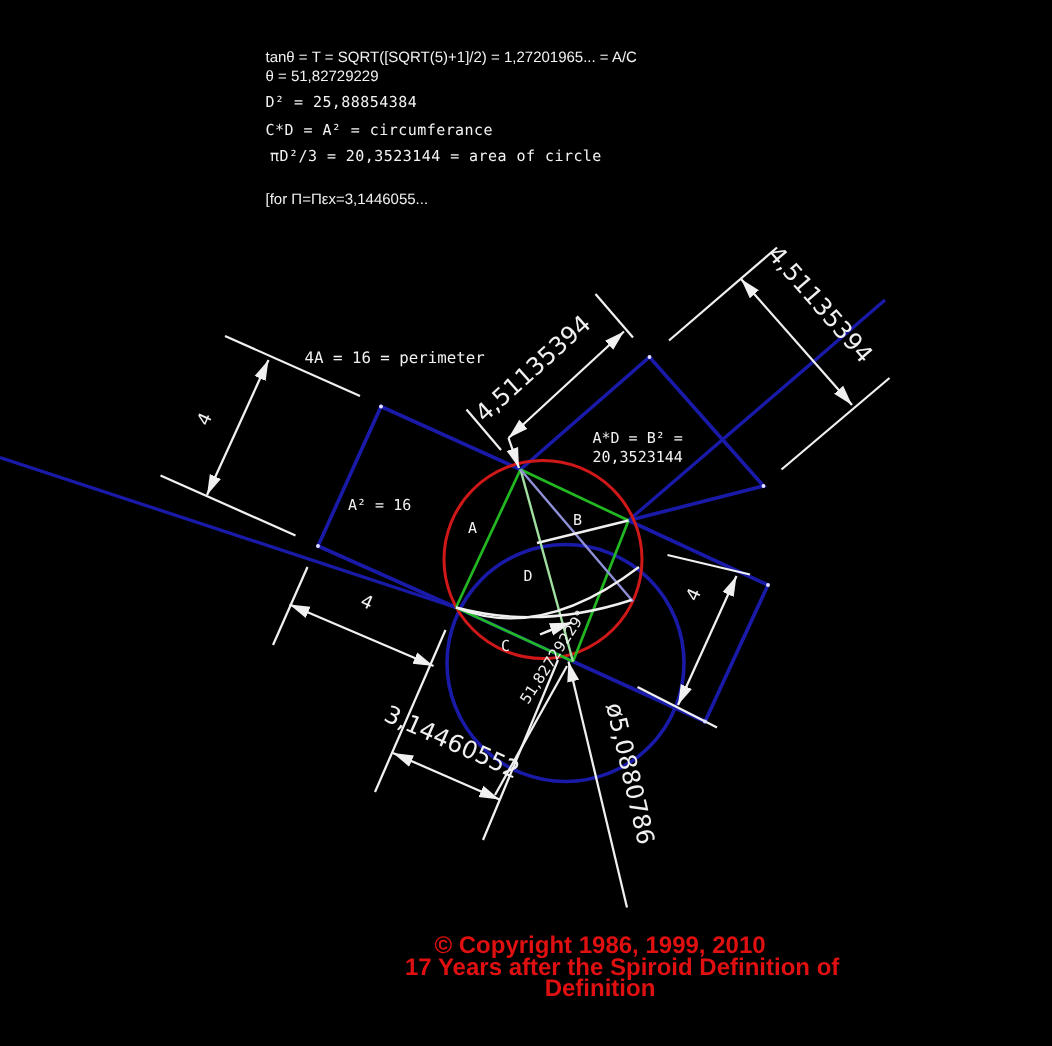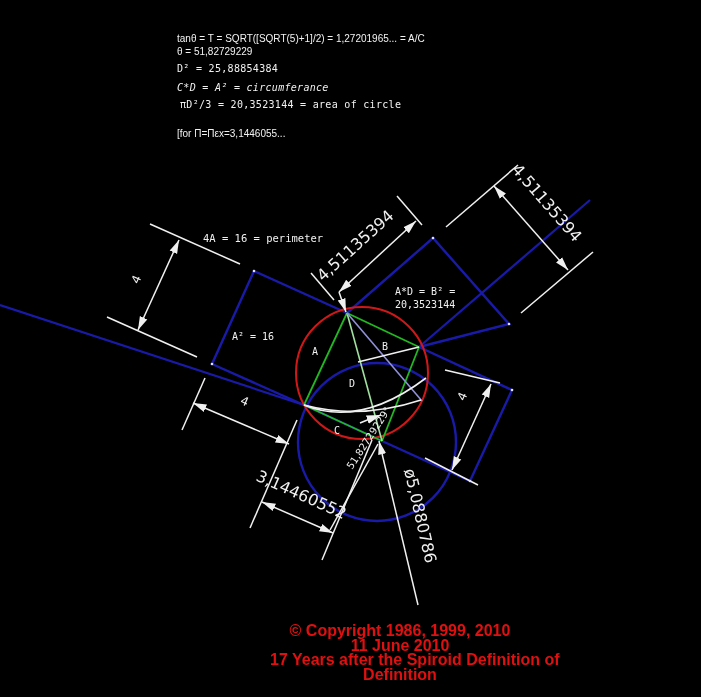--- a/index.html
+++ b/index.html
@@ -12,21 +12,21 @@
   .dim { font-family:"DejaVu Sans", sans-serif; fill:#f0f0f0; }
   .footer { position:absolute; left:270px; width:260px; top:624px; text-align:center; color:#e01010; font-family:"Liberation Sans", sans-serif; font-weight:bold; font-size:16px; line-height:14.5px; }
   .footer div { white-space:nowrap; }
 </style>
 </head>
 <body>
 
 <div class="hdr sans" style="top:1px;">tanθ = T = SQRT([SQRT(5)+1]/2) = 1,27201965... = A/C</div>
 <div class="hdr sans" style="top:14px;">θ = 51,82729229</div>
 <div class="hdr mono" style="top:31px;">D² = 25,88854384</div>
-<div class="hdr mono" style="top:50px;font-style:italic;">C*D = A² = circumferance</div>
+<div class="hdr mono" style="top:50px;">C*D = A² = circumferance</div>
 <div class="hdr mono" style="top:67px;left:180px;">πD²/3 = 20,3523144 = area of circle</div>
 <div class="hdr sans" style="top:96px;">[for Π=Πεx=3,1446055...</div>
 
 <svg width="701" height="697" viewBox="0 0 701 697">
   <defs>
     <marker id="arr" viewBox="0 0 10 10" refX="10" refY="5" markerWidth="9" markerHeight="9" orient="auto-start-reverse">
       <path d="M0,2 L10,5 L0,8 z" fill="#f0f0f0"></path>
     </marker>
   </defs>
 
@@ -127,16 +127,15 @@
     <circle cx="212" cy="364" r="1.3"></circle>
     <circle cx="433" cy="238" r="1.3"></circle>
     <circle cx="509" cy="324" r="1.3"></circle>
     <circle cx="512" cy="390" r="1.3"></circle>
     <circle cx="470" cy="481" r="1.3"></circle>
   </g>
 </svg>
 
 <div class="footer">
   <div>© Copyright 1986, 1999, 2010</div>
-  <div>11 June 2010</div>
   <div>17 Years after the Spiroid Definition of</div>
   <div>Definition</div>
 </div>
 
 </body></html>

